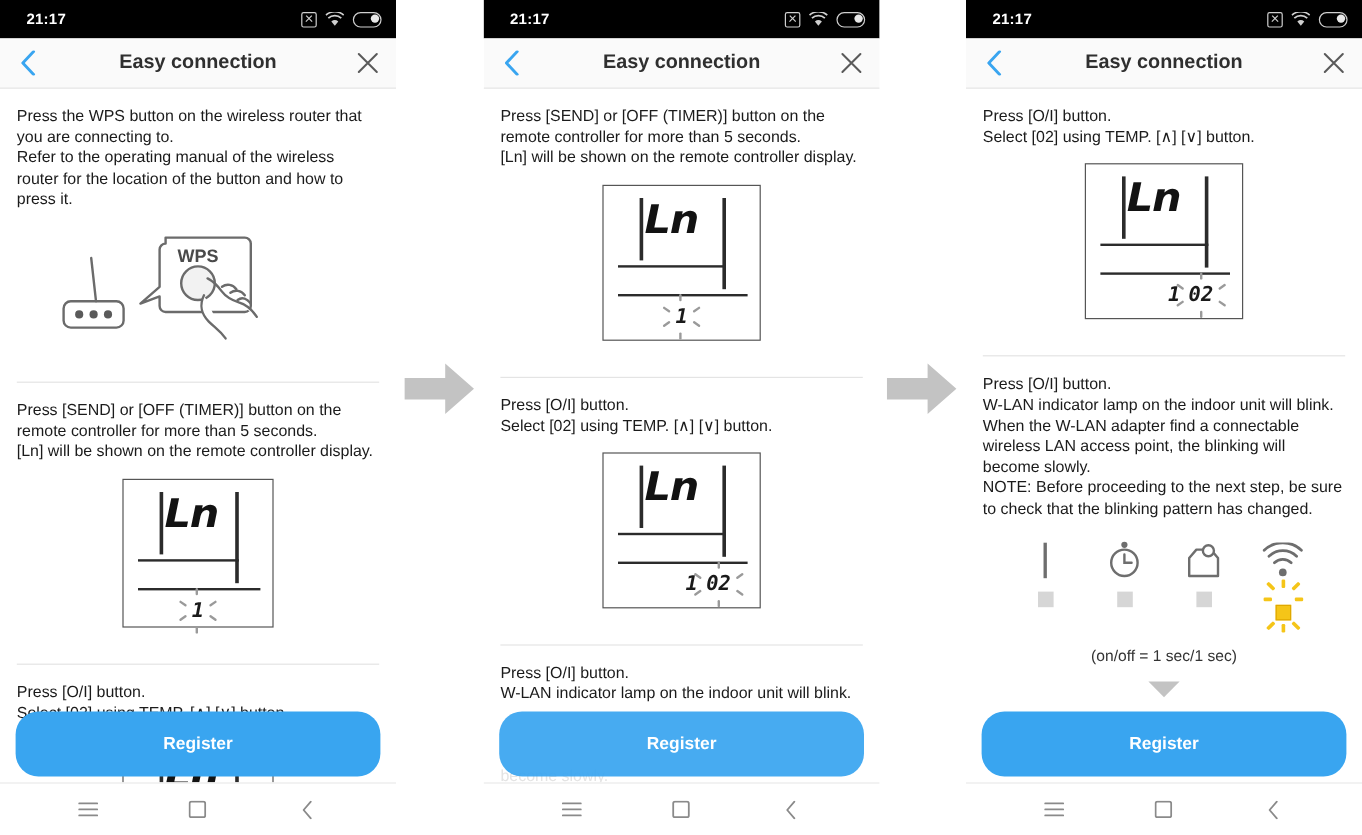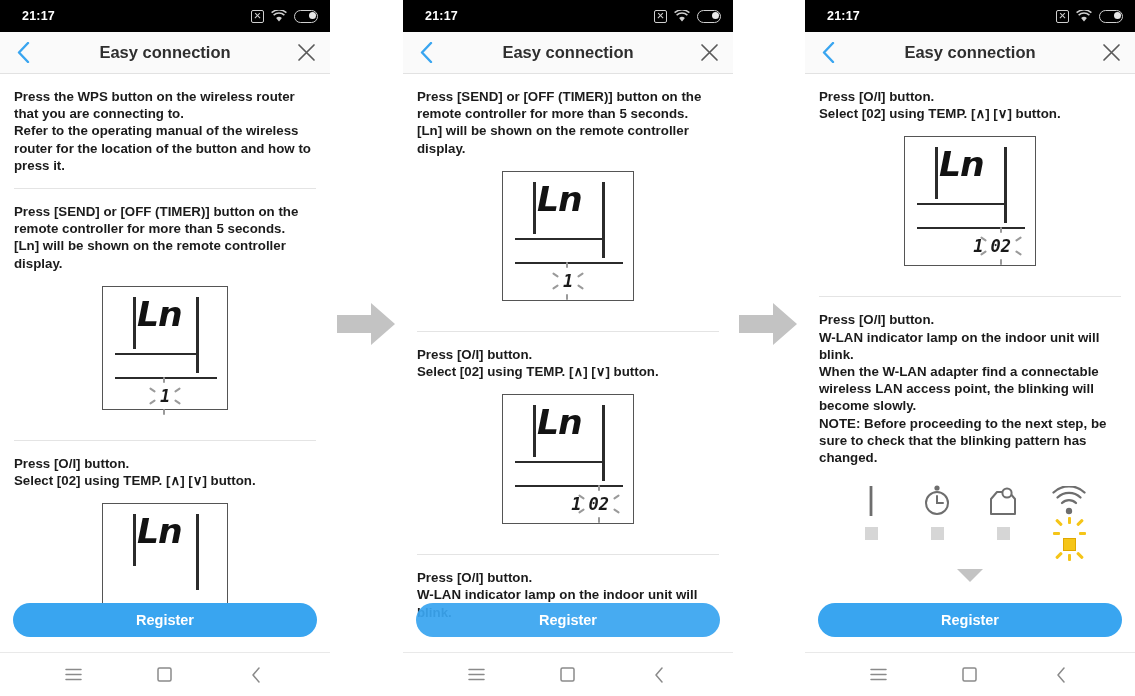--- a/index.html
+++ b/index.html
@@ -110,21 +110,21 @@
     top: 74px;
     bottom: 44px;
     overflow: hidden;
     background: #ffffff;
   }
   .inner { position: absolute; left: 0; right: 0; top: 0; padding: 0 14px; }
 
   .step-text {
     font-size: 13.3px;
     line-height: 17.2px;
-    font-weight: bold;
+    font-weight: normal;
     color: #1b1b1b;
     white-space: pre-line;
     padding-top: 14px;
   }
   .hr { height: 1px; background: #e4e4e4; margin: 14px 0 0 0; }
   .figure { display: flex; justify-content: center; padding: 14px 0 16px 0; }
 
   
   .lcd {
     position: relative;
@@ -220,21 +220,21 @@
 
   
   .register-zone {
     position: absolute;
     left: 0; right: 0; bottom: 44px;
     height: 64px;
     display: flex; align-items: center; justify-content: center;
     pointer-events: none;
   }
   .register-btn {
-    width: 304px; height: 34px;
+    width: 304px; height: 54px;
     border-radius: 19px;
     background: #39a5f0;
     color: #ffffff;
     font-size: 14.5px;
     font-weight: bold;
     display: flex; align-items: center; justify-content: center;
     border: none;
     cursor: pointer;
     pointer-events: auto;
     font-family: "Liberation Sans", sans-serif;
@@ -299,20 +299,41 @@
           <path d="M2 2 L17 17 M17 2 L2 17" stroke="#5a5a5a" stroke-width="1.7" stroke-linecap="round"></path>
         </svg>
       </div>
     </div>
 
     <div class="content">
       <div class="inner" style="top:0;">
 
         <div class="step-text">Press the WPS button on the wireless router that you are connecting to.
 Refer to the operating manual of the wireless router for the location of the button and how to press it.</div>
+        <div class="figure">
+          <svg class="router-fig" viewBox="0 0 250 100">
+            <g stroke="#6b6b6b" stroke-width="2" fill="#ffffff" stroke-linejoin="round" stroke-linecap="round">
+              <rect x="13" y="63" width="50" height="22" rx="6"></rect>
+              <line x1="40" y1="63" x2="36" y2="27"></line>
+              <path d="M98 10 h66 a5 5 0 0 1 5 5 v52 a5 5 0 0 1 -5 5 h-66 a5 5 0 0 1 -5 -5 v-8 l-16 6 l16 -14 v-31 a5 5 0 0 1 5 -5 z"></path>
+              <circle cx="125" cy="48" r="14" fill="#f2f2f2"></circle>
+              <path d="M133 44 c6 3 9 7 12 11 c3 4 8 7 14 9 c7 2 11 6 15 12"></path>
+              <path d="M145 51 c4 -3 9 -2 12 2"></path>
+              <path d="M152 56 c4 -3 9 -2 12 2"></path>
+              <path d="M158 62 c4 -3 8 -1 11 3"></path>
+              <path d="M130 58 c-4 8 -2 16 4 22 c5 5 9 7 14 14"></path>
+            </g>
+            <g fill="#5a5a5a">
+              <circle cx="26" cy="74" r="3.4"></circle>
+              <circle cx="38" cy="74" r="3.4"></circle>
+              <circle cx="50" cy="74" r="3.4"></circle>
+            </g>
+            <text x="125" y="30" font-family="Liberation Sans, sans-serif" font-size="15" font-weight="bold" fill="#4a4a4a" text-anchor="middle">WPS</text>
+          </svg>
+        </div>
         <div class="hr"></div>
 
         <div class="step-text">Press [SEND] or [OFF (TIMER)] button on the remote controller for more than 5 seconds.
 [Ln] will be shown on the remote controller display.</div>
         <div class="figure">
           <div class="lcd">
             <div class="vbar-l"></div>
             <div class="vbar-r"></div>
             <div class="ln">Ln</div>
             <div class="hr1"></div>
@@ -601,20 +622,21 @@
               <span class="lamp-ray" style="width:7px;height:3px;left:-10px;top:5px;"></span>
               <span class="lamp-ray" style="width:7px;height:3px;right:-10px;top:5px;"></span>
               <span class="lamp-ray" style="width:8px;height:3px;left:-8px;top:-6px;transform:rotate(45deg);"></span>
               <span class="lamp-ray" style="width:8px;height:3px;right:-8px;top:-6px;transform:rotate(-45deg);"></span>
               <span class="lamp-ray" style="width:8px;height:3px;left:-8px;bottom:-6px;transform:rotate(-45deg);"></span>
               <span class="lamp-ray" style="width:8px;height:3px;right:-8px;bottom:-6px;transform:rotate(45deg);"></span>
             </div>
           </div>
         </div>
 
+        <div class="onoff-note">(on/off = 1 sec/1 sec)</div>
         <div class="down-tri"></div>
 
       </div>
     </div>
 
     <div class="register-zone">
       <button class="register-btn">Register</button>
     </div>
 
     <div class="navbar">

